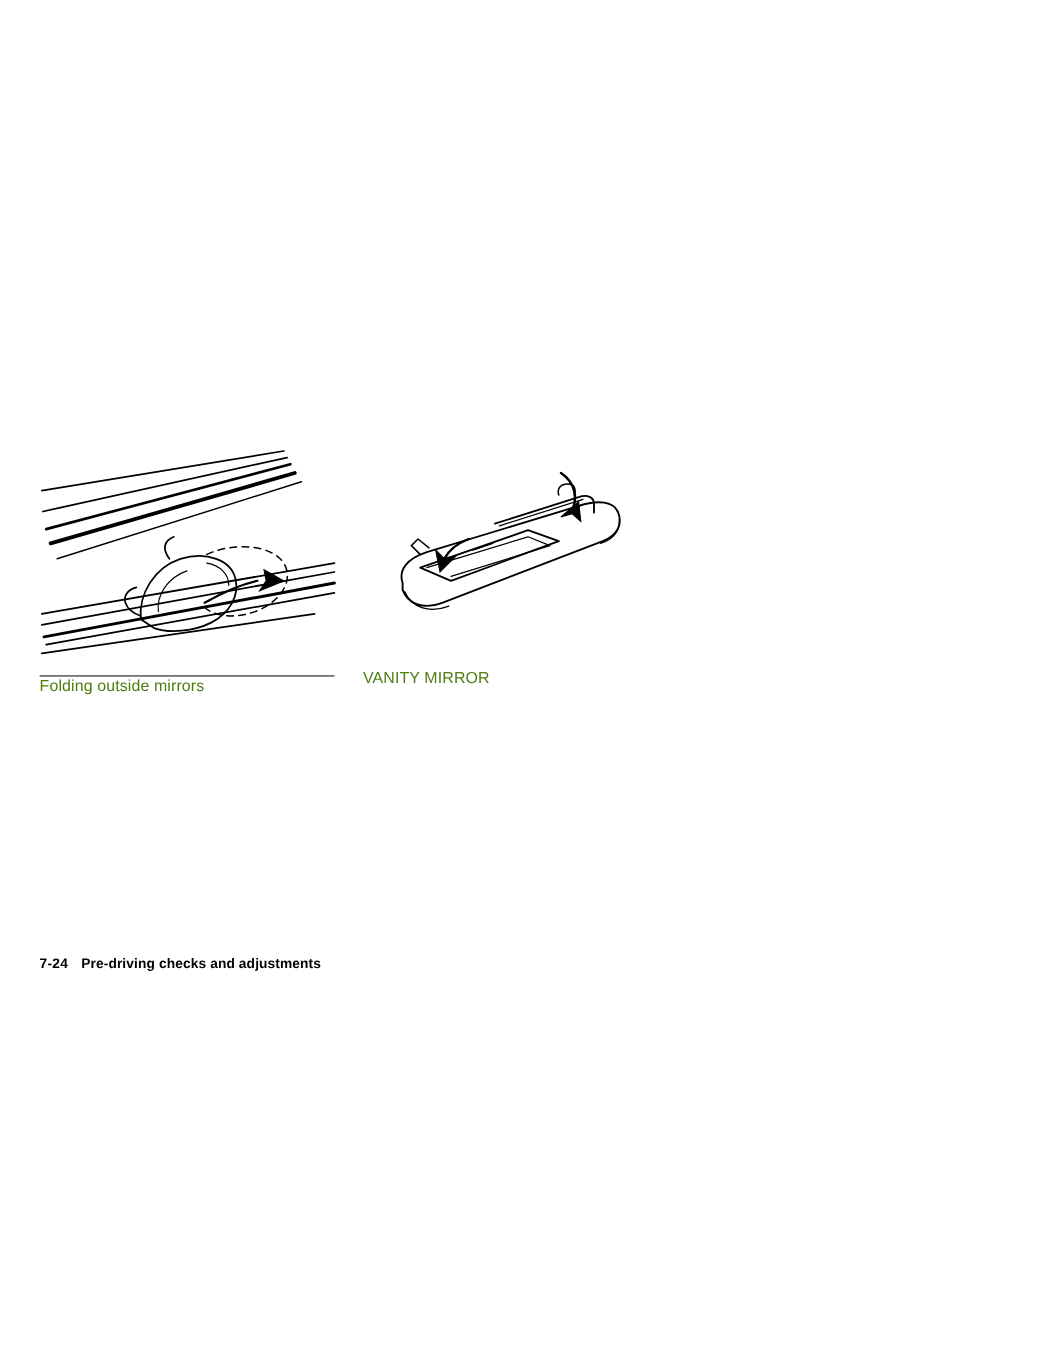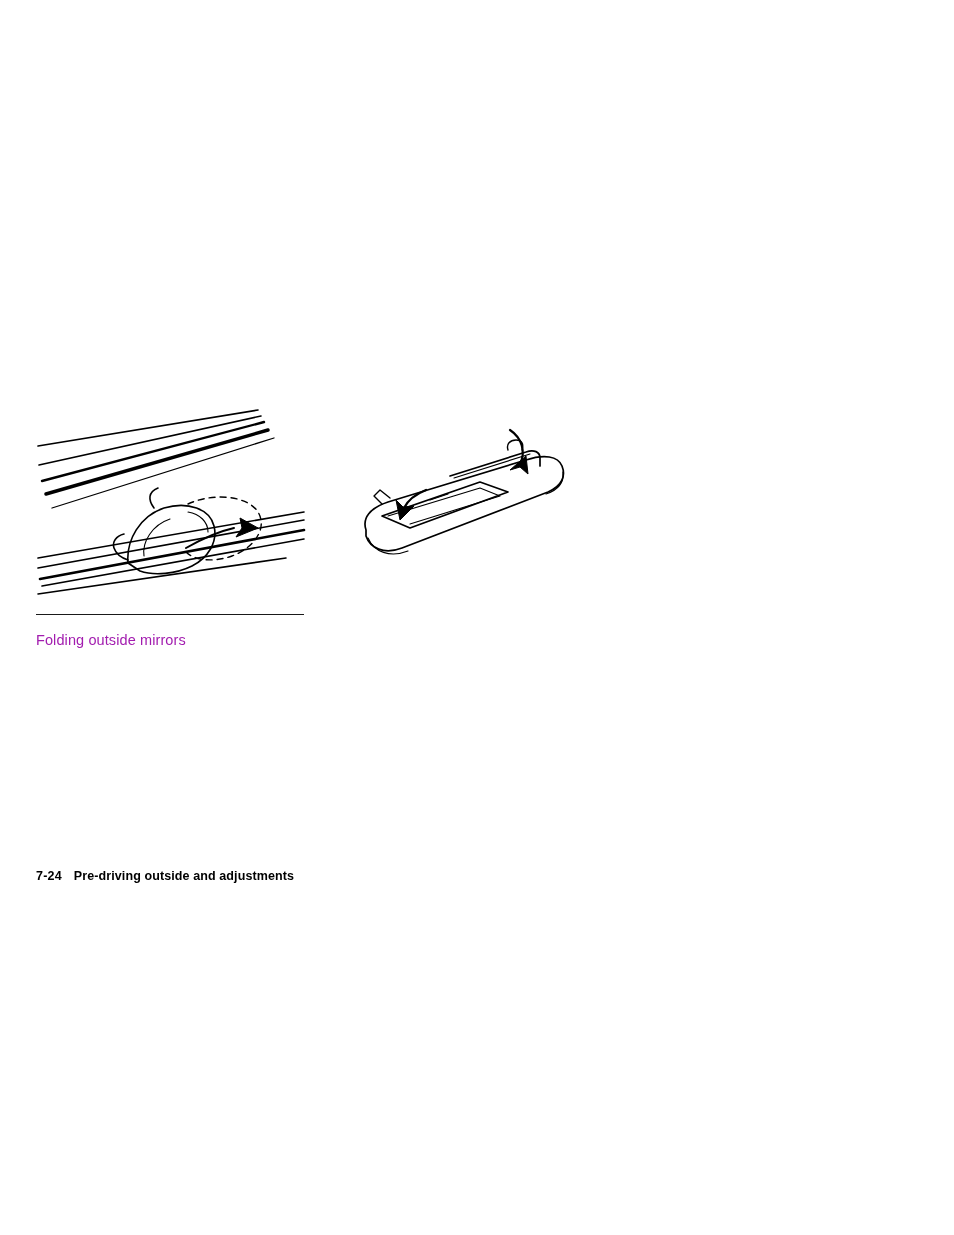--- a/index.html
+++ b/index.html
@@ -40,23 +40,22 @@
   .rule {
     width: 268px;
     height: 0;
     border-top: 1px solid #1a1a1a;
     margin-top: 6px;
   }
 
   .heading {
     font-size: 14.5px;
     line-height: 18px;
-    margin-top: 16px;
     letter-spacing: 0.1px;
-    color: #a21caf;
+    color: #4d7c0f;
   }
   .heading.caps {
     font-size: 14.5px;
   }
   .body-text {
     font-size: 11.5px;
     line-height: 14.5px;
     margin-top: 9px;
     color: #111;
     letter-spacing: 0.05px;
@@ -153,19 +152,20 @@
           <path d="M96 82 C86 86 78 92 74 100" stroke-width="2.2"></path>
 
           <path d="M180 22 C192 30 196 44 190 56" stroke-width="2.2"></path>
         </g>
 
         <path d="M66 92 L70 112 L84 98 L73 99 Z" fill="#000" stroke="#000" stroke-width="1"></path>
         <path d="M180 62 L196 48 L198 66 L190 59 Z" fill="#000" stroke="#000" stroke-width="1"></path>
       </svg>
     </div>
 
+    <div class="heading caps">VANITY MIRROR</div>
   </div>
 
   <div class="footer">
-    <span class="page-num">7-24</span><span class="chapter">Pre-driving outside and adjustments</span>
+    <span class="page-num">7-24</span><span class="chapter">Pre-driving checks and adjustments</span>
   </div>
 
 </div>
 
 </body></html>

